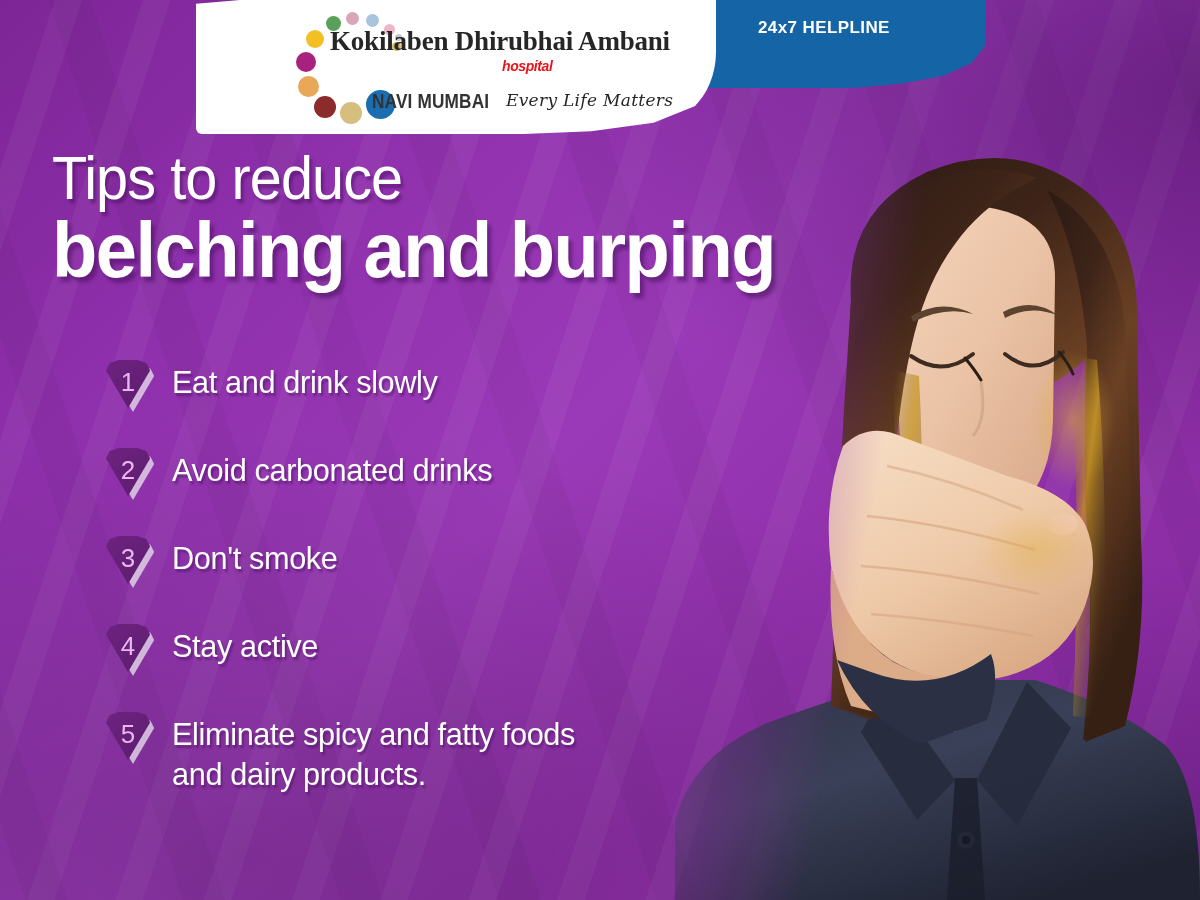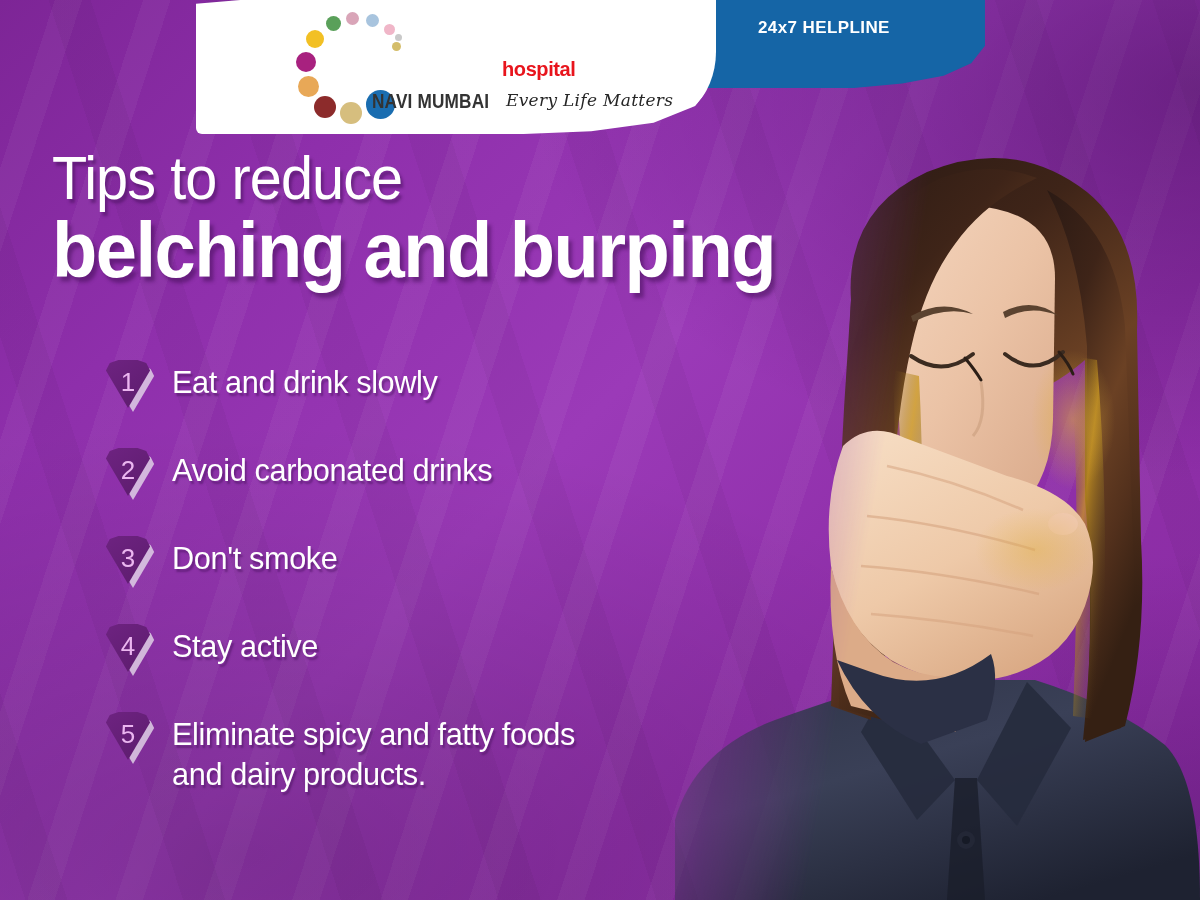--- a/index.html
+++ b/index.html
@@ -105,24 +105,25 @@
     font-family:"Liberation Serif", serif;
     font-weight:bold;
     font-size:27px;
     color:#262626;
     letter-spacing:-0.2px;
     white-space:nowrap;
   }
   .logo-text-hospital {
     position:absolute;
     left:306px; top:58px;
-    font-size:20px;
+    font-size:14px;
     font-weight:bold;
     color:#E8141C;
     letter-spacing:-0.4px;
+    font-style:italic;
   }
   .logo-text-city {
     position:absolute;
     left:176px; top:90px;
     font-size:20px;
     font-weight:bold;
     color:#333333;
     letter-spacing:0.2px;
     transform:scaleX(0.86);
     transform-origin:left center;
@@ -357,20 +358,21 @@
       <span style="left:92px;  top:12px;  width:11px; height:11px; background:#F0B6C8;"></span>
       <span style="left:100px; top:30px;  width:9px;  height:9px;  background:#D4BD6A;"></span>
       <span style="left:14px;  top:18px;  width:18px; height:18px; background:#F2C024;"></span>
       <span style="left:4px;   top:40px;  width:20px; height:20px; background:#A8217F;"></span>
       <span style="left:6px;   top:64px;  width:21px; height:21px; background:#E8A857;"></span>
       <span style="left:22px;  top:84px;  width:22px; height:22px; background:#8C2B2B;"></span>
       <span style="left:48px;  top:90px;  width:22px; height:22px; background:#D6BE7E;"></span>
       <span style="left:74px;  top:78px;  width:29px; height:29px; background:#1A6DB0;"></span>
       <span style="left:103px; top:22px;  width:7px;  height:7px;  background:#C9C9C9;"></span>
     </div>
+    <div class="logo-text-main">Kokilaben Dhirubhai Ambani</div>
     <div class="logo-text-hospital">hospital</div>
     <div class="logo-text-city">NAVI MUMBAI</div>
     <div class="logo-text-tag">Every Life Matters</div>
   </div>
 
   <div class="title-block">
     <div class="title-line1">Tips to reduce</div>
     <div class="title-line2">belching and burping</div>
   </div>
 

